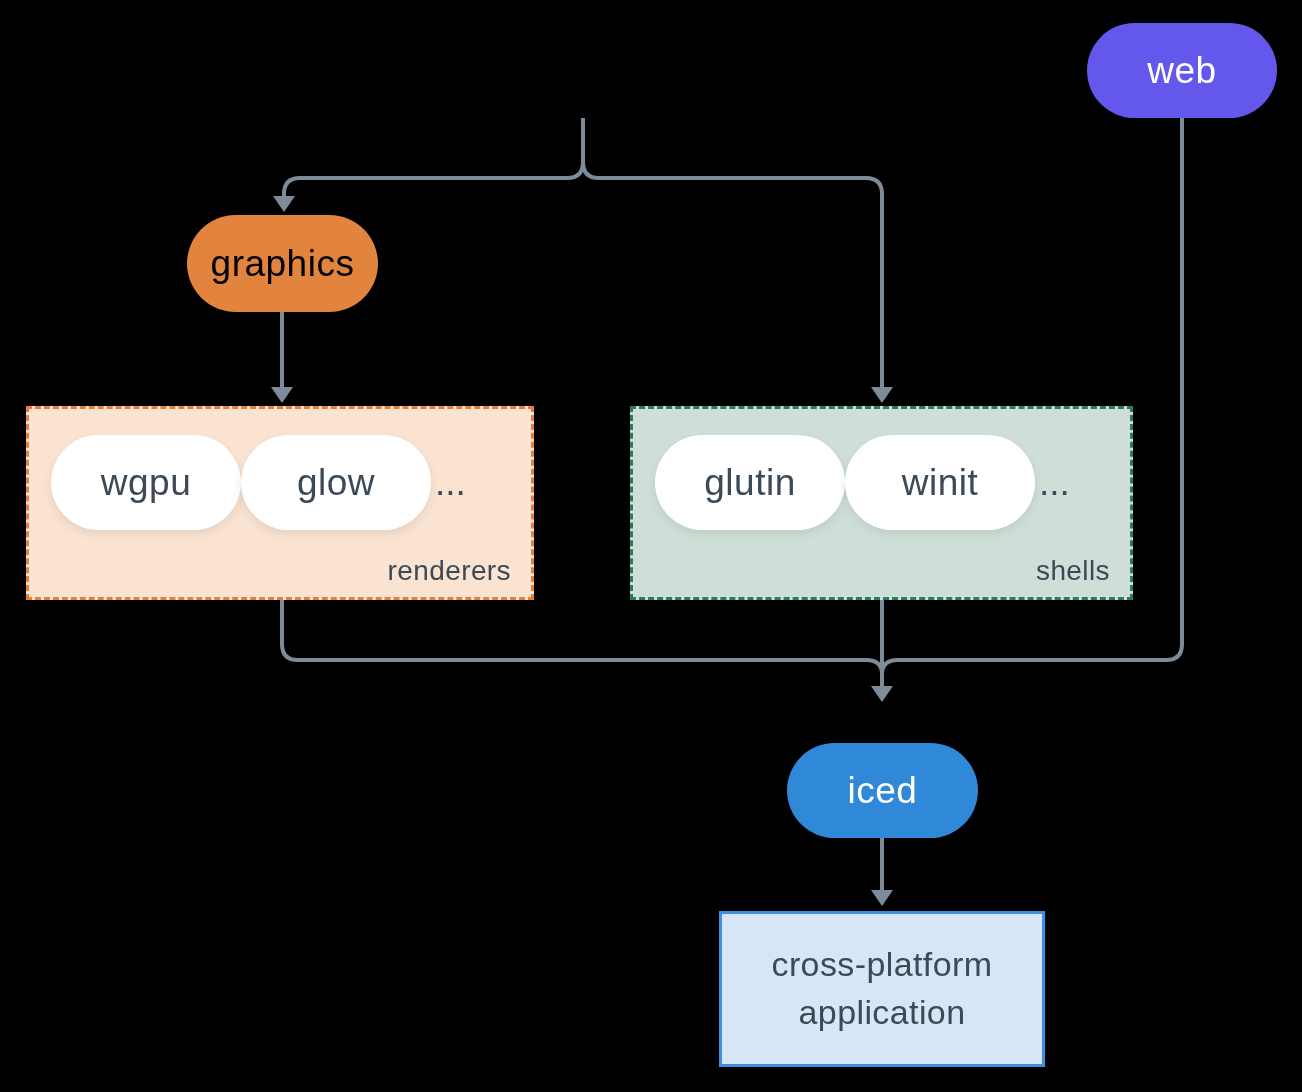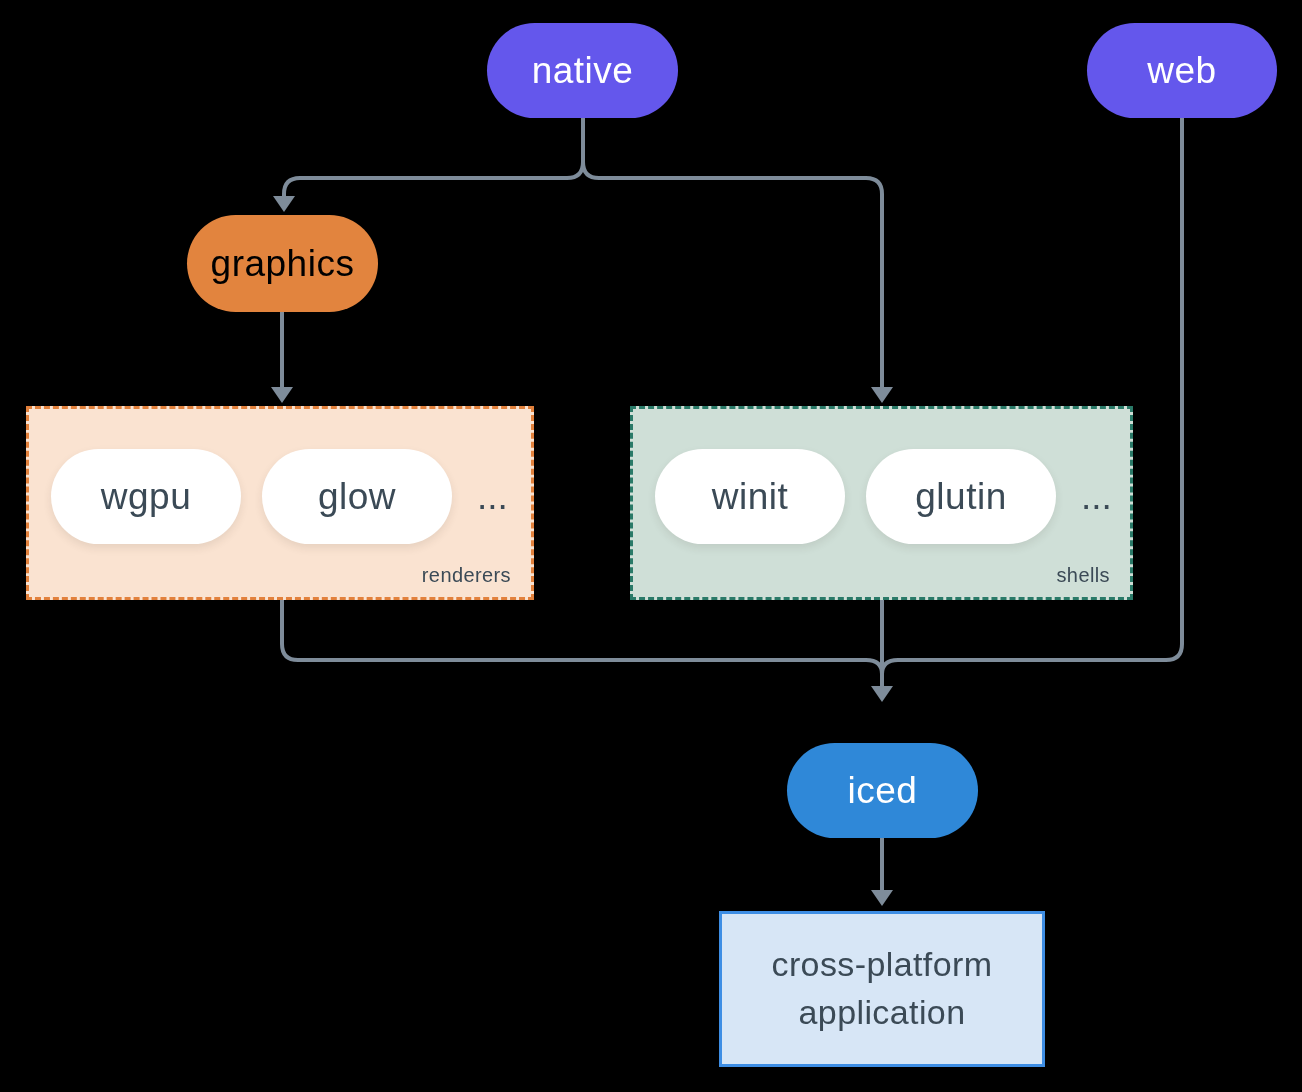--- a/index.html
+++ b/index.html
@@ -80,39 +80,38 @@
     background: var(--renderers-fill);
     border-color: var(--renderers-border);
   }
   .group.shells {
     left: 630px; width: 503px;
     background: var(--shells-fill);
     border-color: var(--shells-border);
   }
   .group .items {
     position: absolute;
-    left: 22px; top: 40px;
+    left: 22px; top: 26px;
     display: flex;
     align-items: center;
-    gap: 21px;
   }
   .group .items .pill {
     position: relative;
     width: 190px; height: 95px;
   }
   .group .ellipsis {
     color: var(--text-dark);
     font-size: 37px;
     margin-left: 4px;
   }
   .group .group-label {
     position: absolute;
     right: 20px; bottom: 10px;
     color: var(--text-dark);
-    font-size: 20px;
+    font-size: 28px;
     letter-spacing: 0.4px;
   }
 
   .app-box {
     position: absolute;
     left: 719px; top: 911px;
     width: 326px; height: 156px;
     background: var(--app-fill);
     border: 3px solid var(--app-border);
     color: var(--text-dark);
@@ -139,23 +138,20 @@
     <path d="M 1182 118 V 644 Q 1182 660 1166 660 H 898 Q 882 660 882 674 V 687"></path>
     <path d="M 882 600 V 687"></path>
     <path d="M 882 802 V 891"></path>
     <polygon points="273,196 295,196 284,212"></polygon>
     <polygon points="271,387 293,387 282,403"></polygon>
     <polygon points="871,387 893,387 882,403"></polygon>
     <polygon points="871,686 893,686 882,702"></polygon>
     <polygon points="871,890 893,890 882,906"></polygon>
   </svg>
 
-  <div class="pill purple node-native">
-    <span>native</span>
-  </div>
 
   <div class="pill purple node-web">
     <span>web</span>
   </div>
 
   <div class="pill orange node-graphics">
     <span>graphics</span>
   </div>
 
   <div class="group renderers">
@@ -167,24 +163,24 @@
         <span>glow</span>
       </div>
       <span class="ellipsis">...</span>
     </div>
     <span class="group-label">renderers</span>
   </div>
 
   <div class="group shells">
     <div class="items">
       <div class="pill white">
-        <span>winit</span>
+        <span>glutin</span>
       </div>
       <div class="pill white">
-        <span>glutin</span>
+        <span>winit</span>
       </div>
       <span class="ellipsis">...</span>
     </div>
     <span class="group-label">shells</span>
   </div>
 
   <div class="pill blue node-iced">
     <span>iced</span>
   </div>
 

